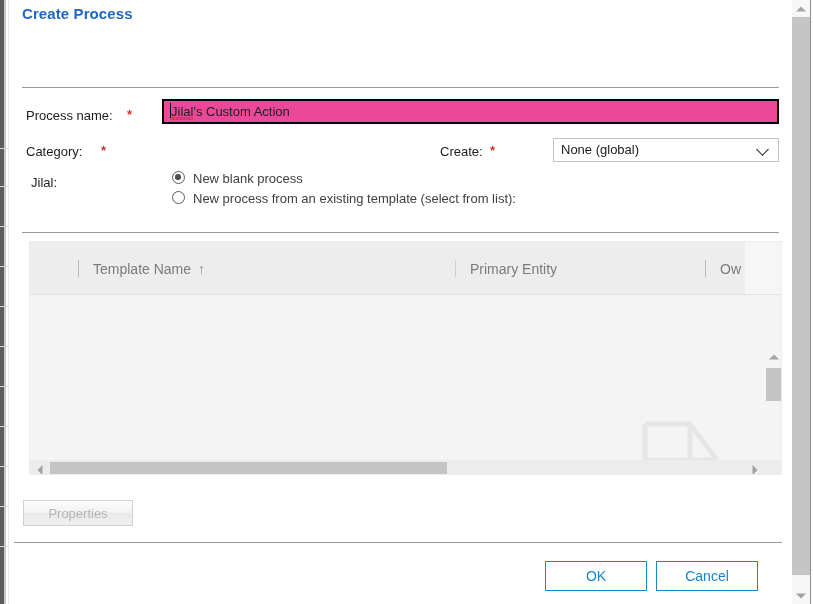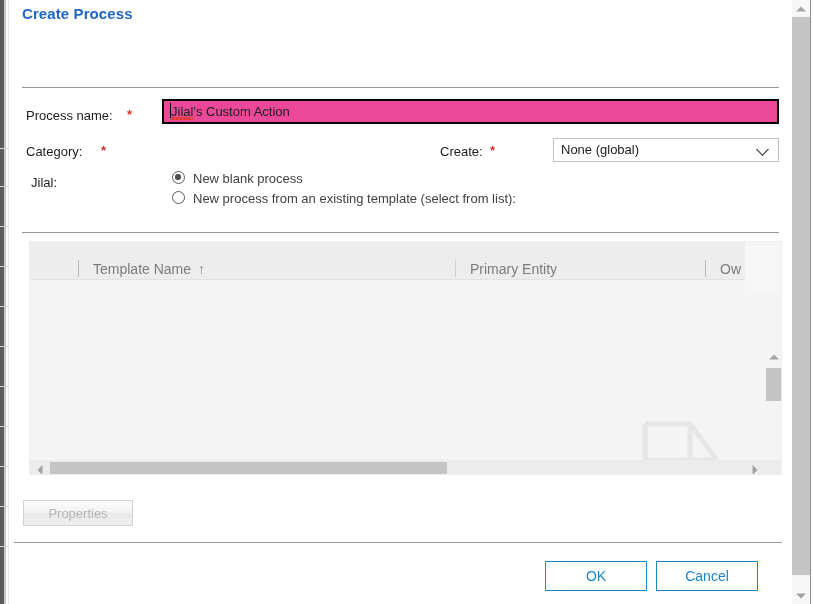--- a/index.html
+++ b/index.html
@@ -214,21 +214,21 @@
     left: 20px; top: 241px;
     width: 753px; height: 234px;
     background: #f4f4f4;
     border: 1px solid #ededed;
     box-sizing: border-box;
     overflow: hidden;
   }
   .grid-head {
     position: absolute;
     left: 0; top: 0;
-    width: 753px; height: 38px;
+    width: 753px; height: 53px;
     background: #ededed;
     border-bottom: 1px solid #e2e2e2;
     box-sizing: border-box;
   }
   .col-head {
     position: absolute;
     top: 18px;
     font-size: 14px;
     color: #7b7b7b;
     white-space: nowrap;

